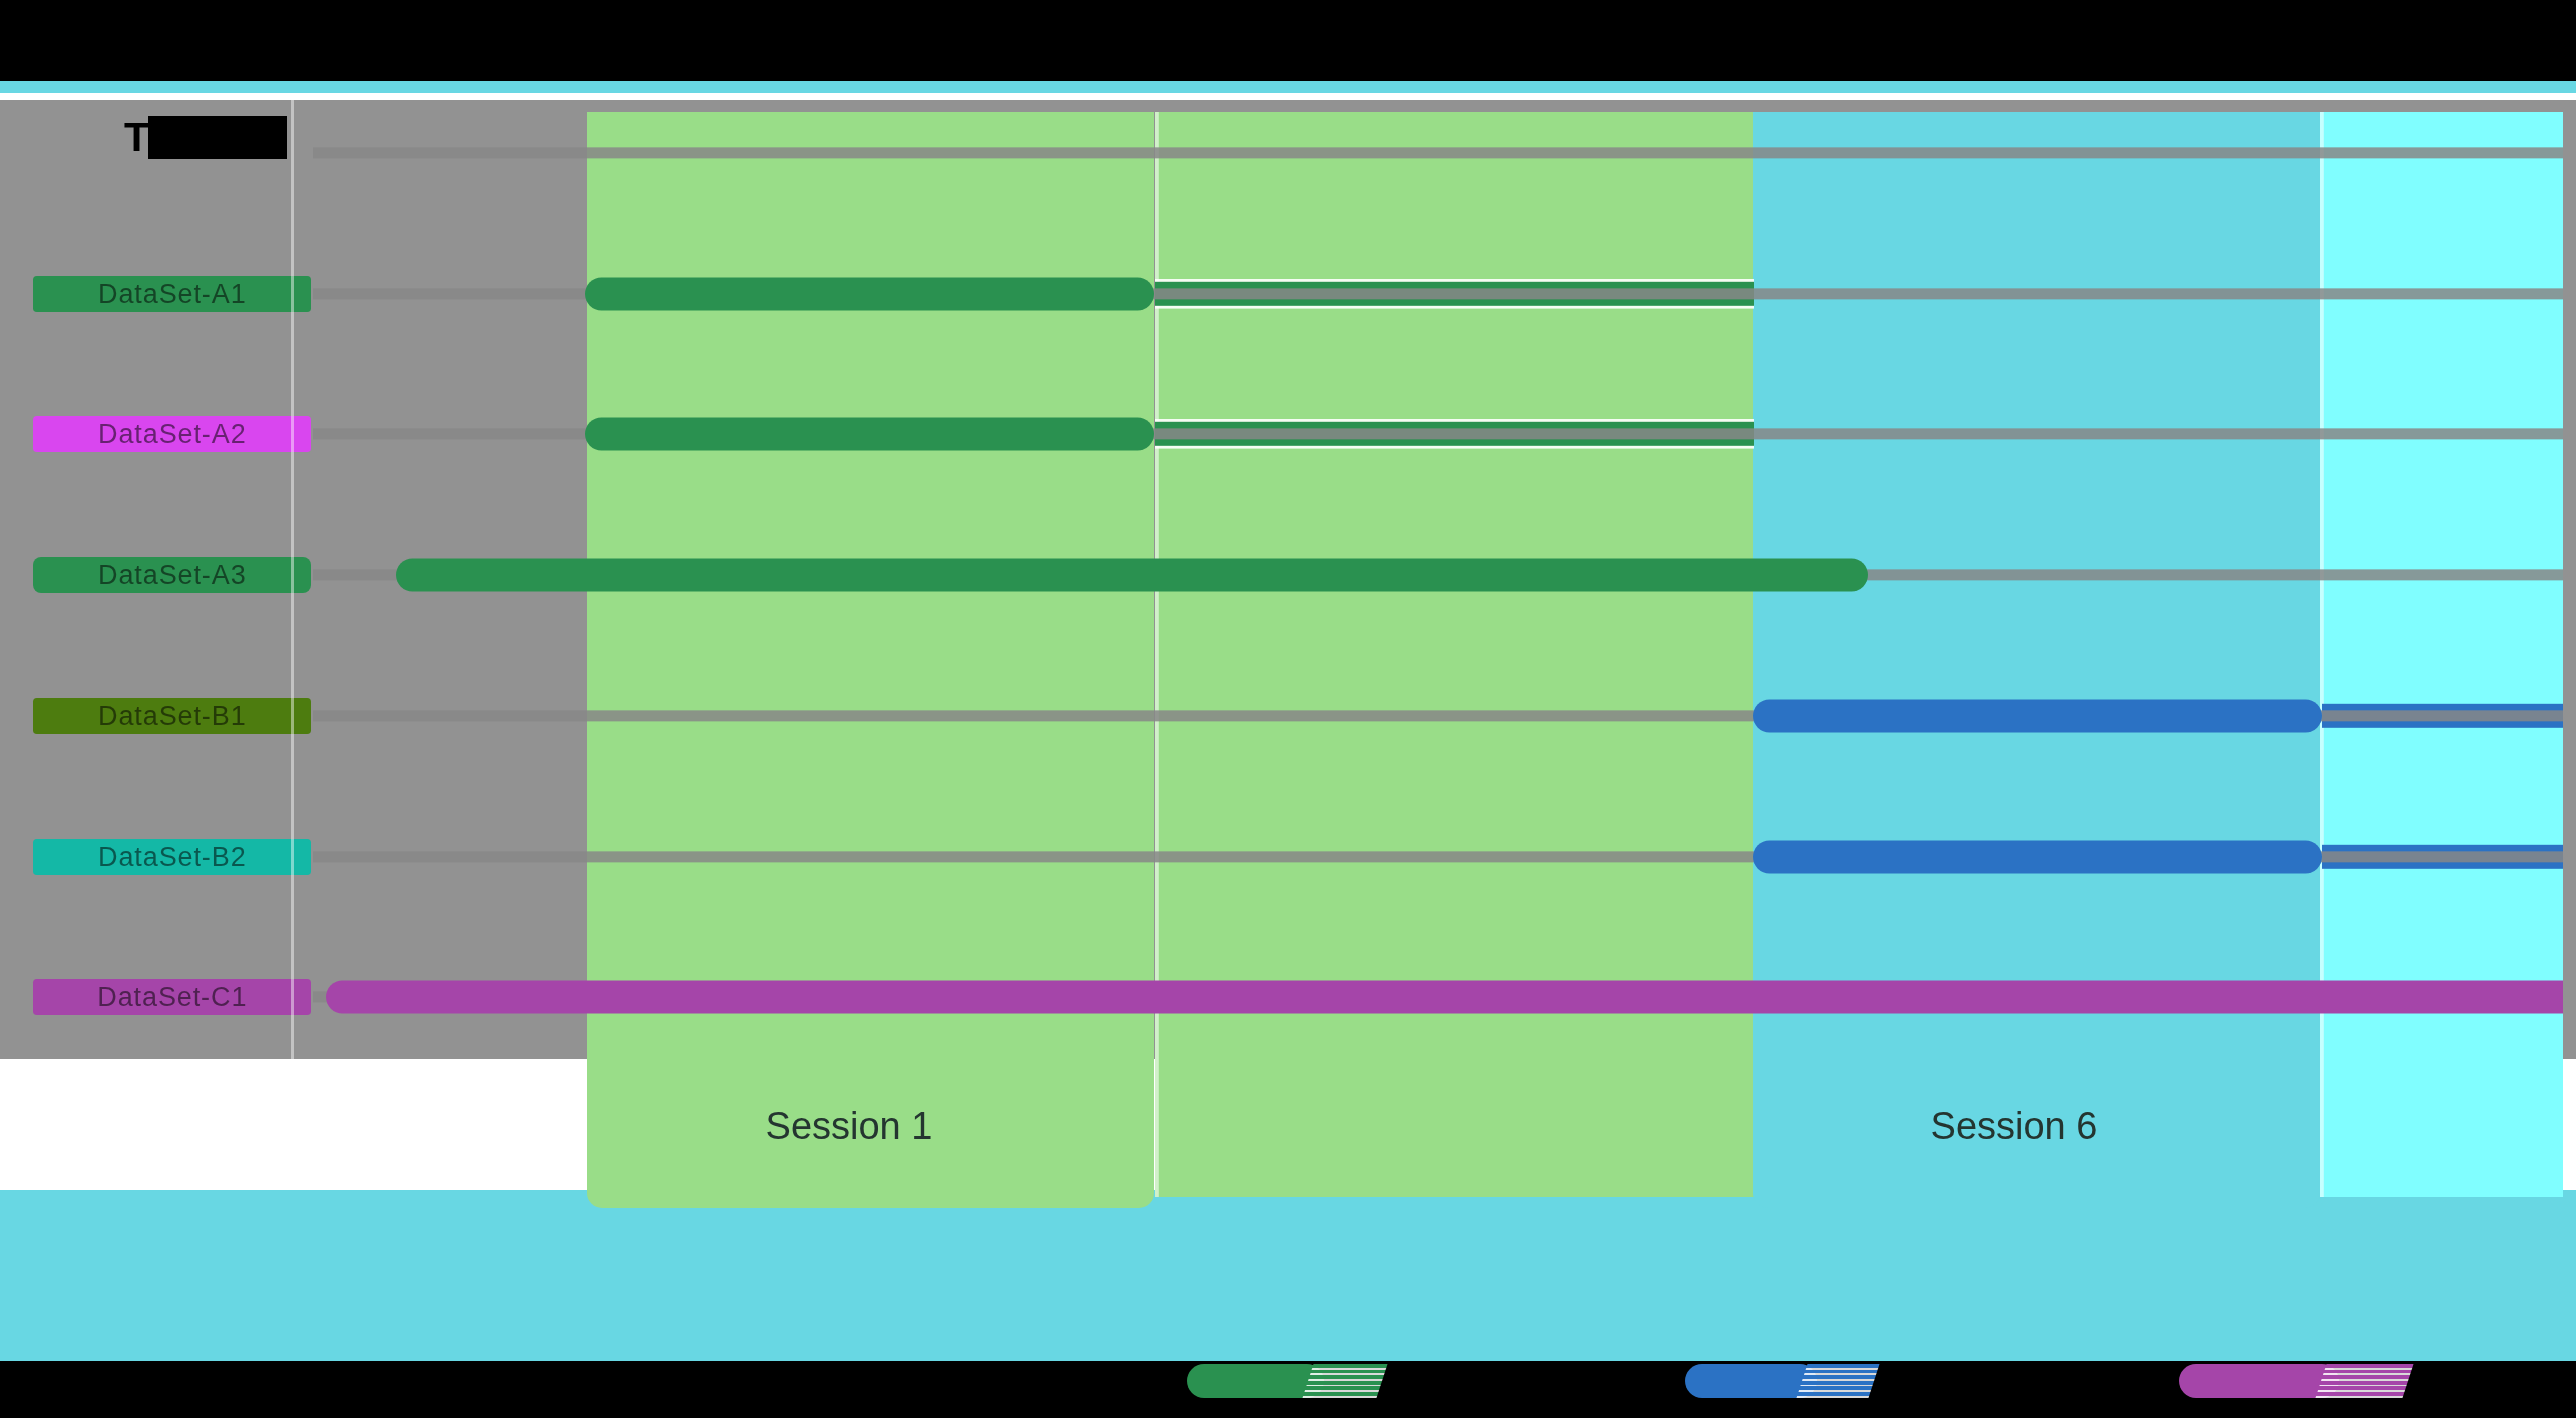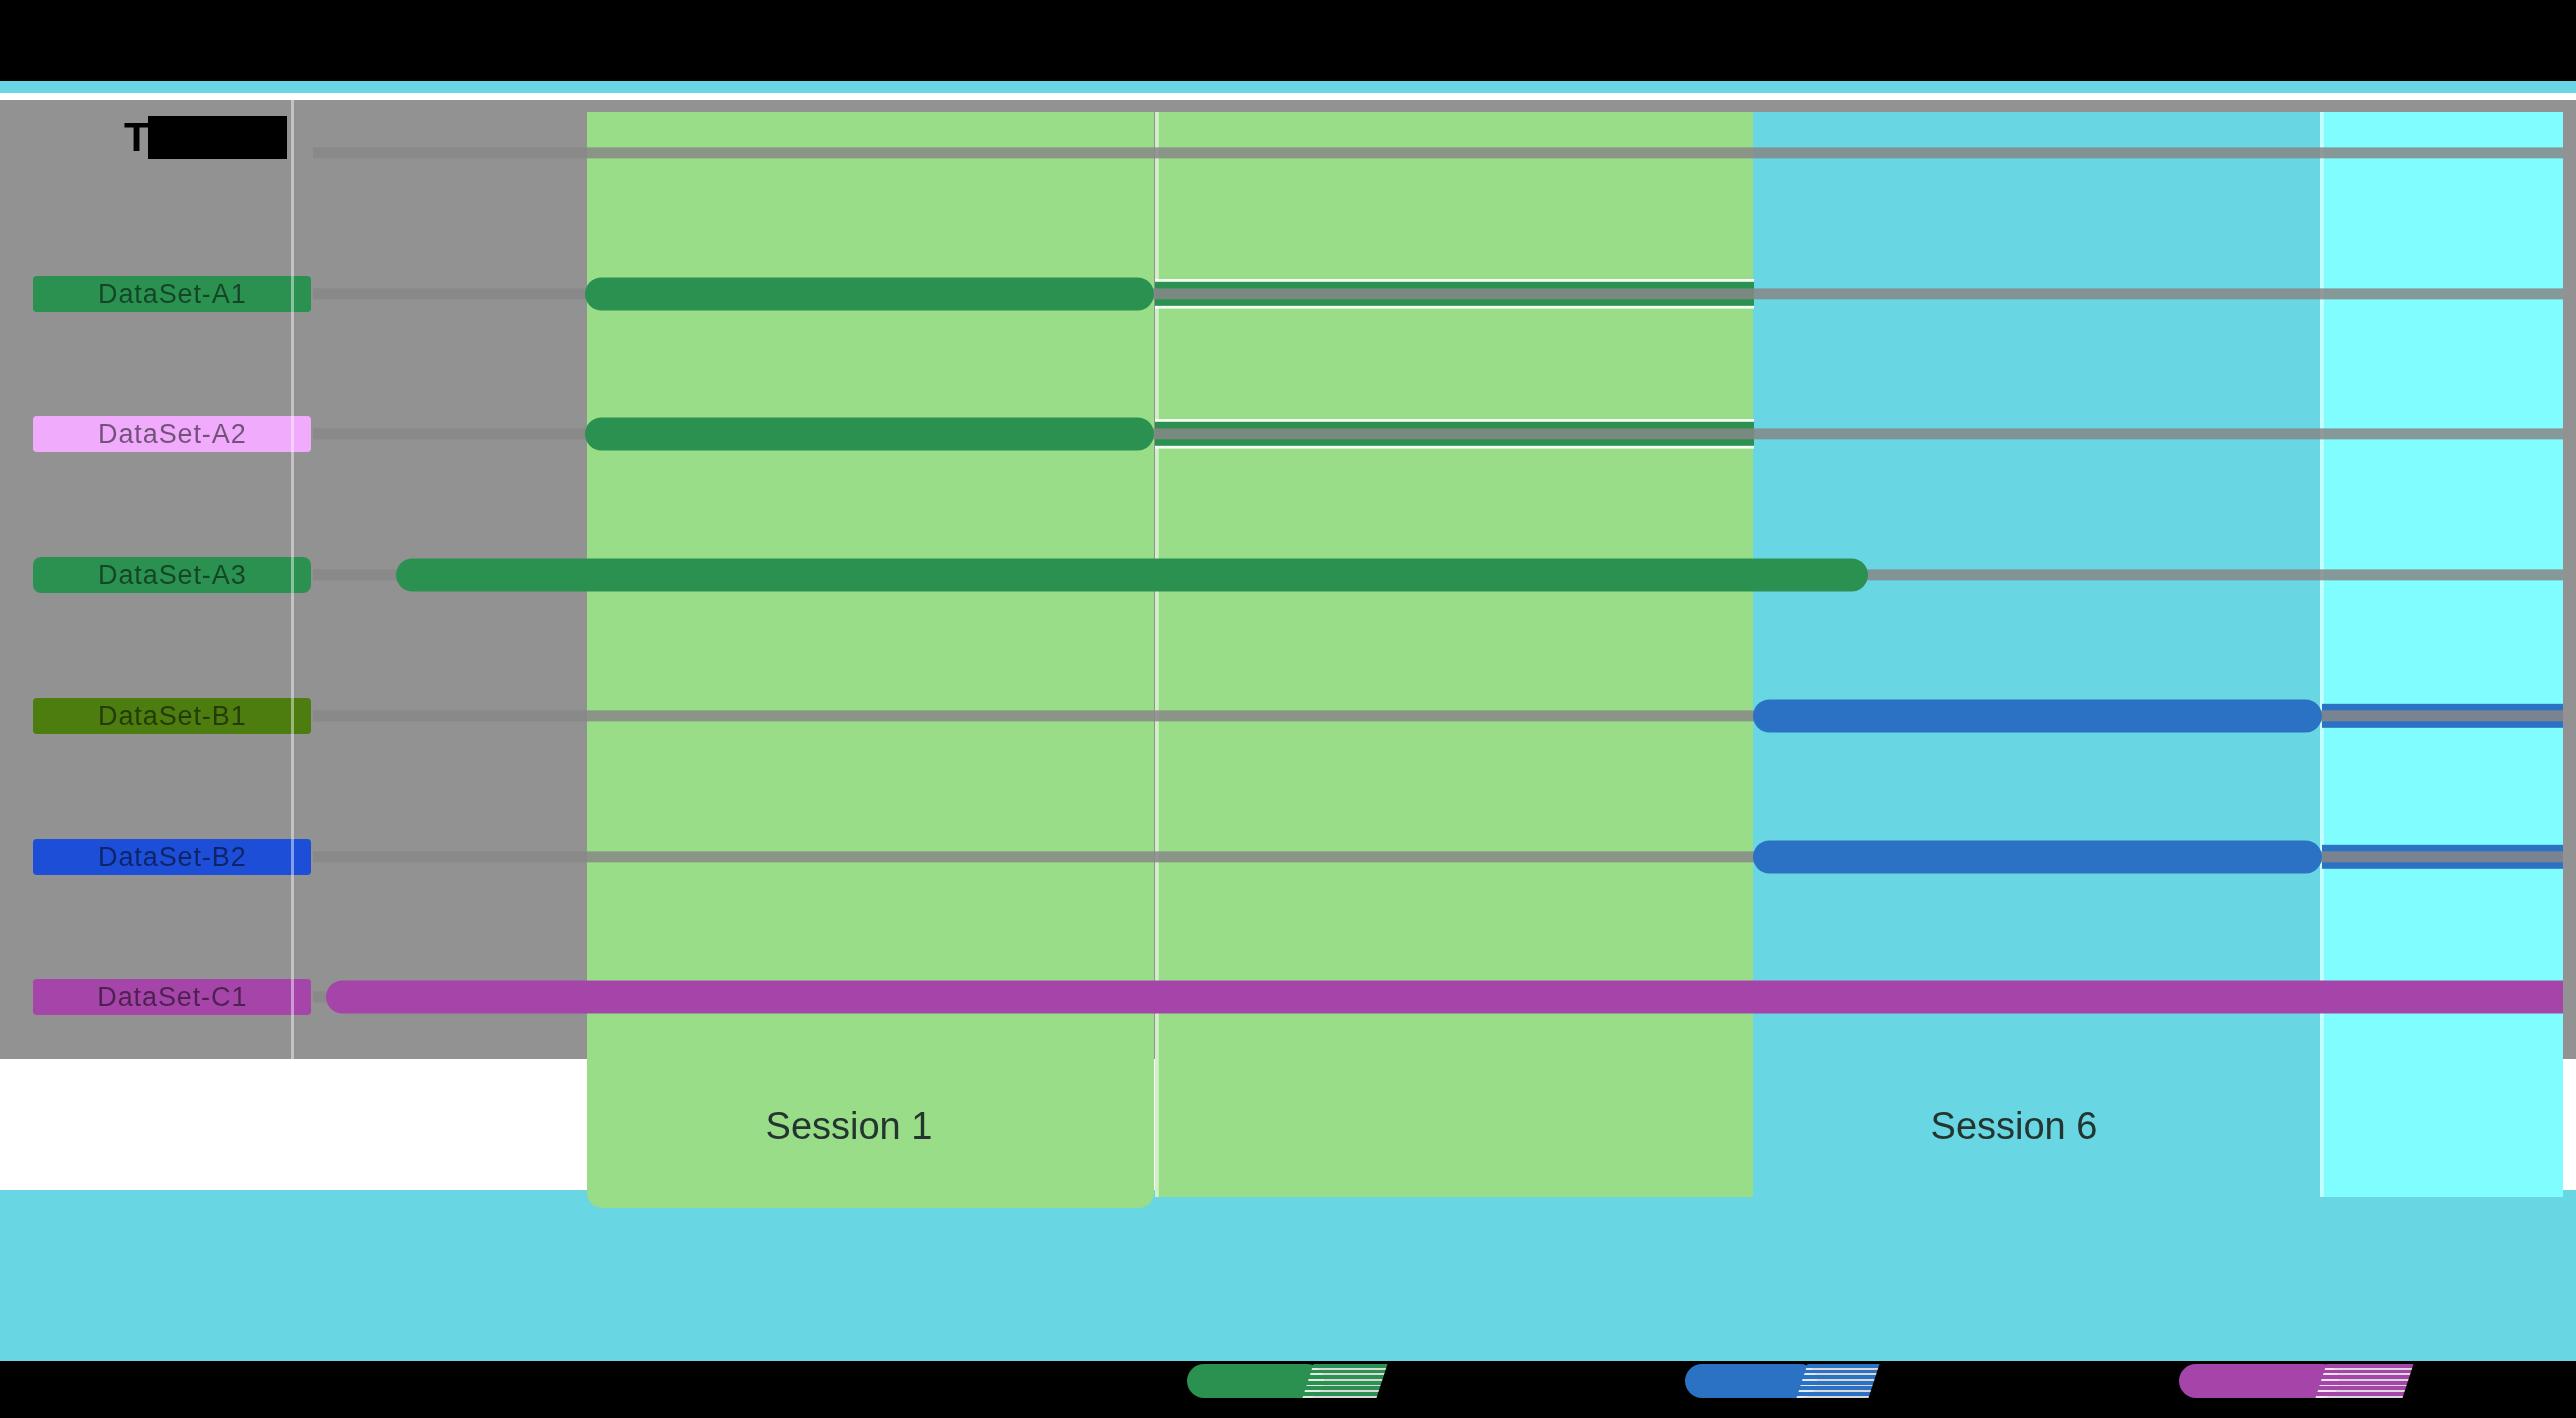--- a/index.html
+++ b/index.html
@@ -61,24 +61,24 @@
     <div class="gridline" style="left: 291px; width: 2250px; top: 704px;"></div>
     <div class="gridline" style="left: 291px; width: 2250px; top: 845px;"></div>
     <div class="gridline" style="left: 291px; width: 2250px; top: 985px;"></div>
     <div class="gantt-bar cap-round-left cap-round-right" style="left: 563px; width: 569px; top: 282px; background: rgb(42, 145, 80);"></div>
     <div class="gantt-bar cap-round-left cap-round-right" style="left: 563px; width: 569px; top: 422px; background: rgb(42, 145, 80);"></div>
     <div class="gantt-bar cap-round-left cap-round-right" style="left: 374px; width: 1472px; top: 563px; background: rgb(42, 145, 80);"></div>
     <div class="gantt-bar cap-round-left cap-round-right" style="left: 1731px; width: 569px; top: 704px; background: rgb(43, 114, 196);"></div>
     <div class="gantt-bar cap-round-left cap-round-right" style="left: 1731px; width: 569px; top: 845px; background: rgb(43, 114, 196);"></div>
     <div class="gantt-bar cap-round-left" style="left: 304px; width: 2237px; top: 985px; background: rgb(165, 69, 169);"></div>
     <div class="task-badge" style="top: 282px; background: rgb(42, 145, 80);">DataSet-A1</div>
-    <div class="task-badge" style="top: 422px; background: #f0abfc;">DataSet-A2</div>
+    <div class="task-badge" style="top: 422px; background: #d946ef;">DataSet-A2</div>
     <div class="task-badge" style="top: 563px; background: rgb(42, 145, 80); border-radius: 8px;">DataSet-A3</div>
     <div class="task-badge" style="top: 704px; background: #4d7c0f;">DataSet-B1</div>
-    <div class="task-badge" style="top: 845px; background: #1d4ed8;">DataSet-B2</div>
+    <div class="task-badge" style="top: 845px; background: #14b8a6;">DataSet-B2</div>
     <div class="task-badge" style="top: 985px; background: rgb(165, 69, 169);">DataSet-C1</div>
   </div>
 
 <div class="abs" id="axis-divider"></div>
 
 <div class="abs" id="header-title">T</div>
 <div class="abs" id="redaction-box"></div>
 
 <div class="session-label" id="session-label-1" style="left:849px;">Session 1</div>
 <div class="session-label" id="session-label-2" style="left:2014px;">Session 6</div>

